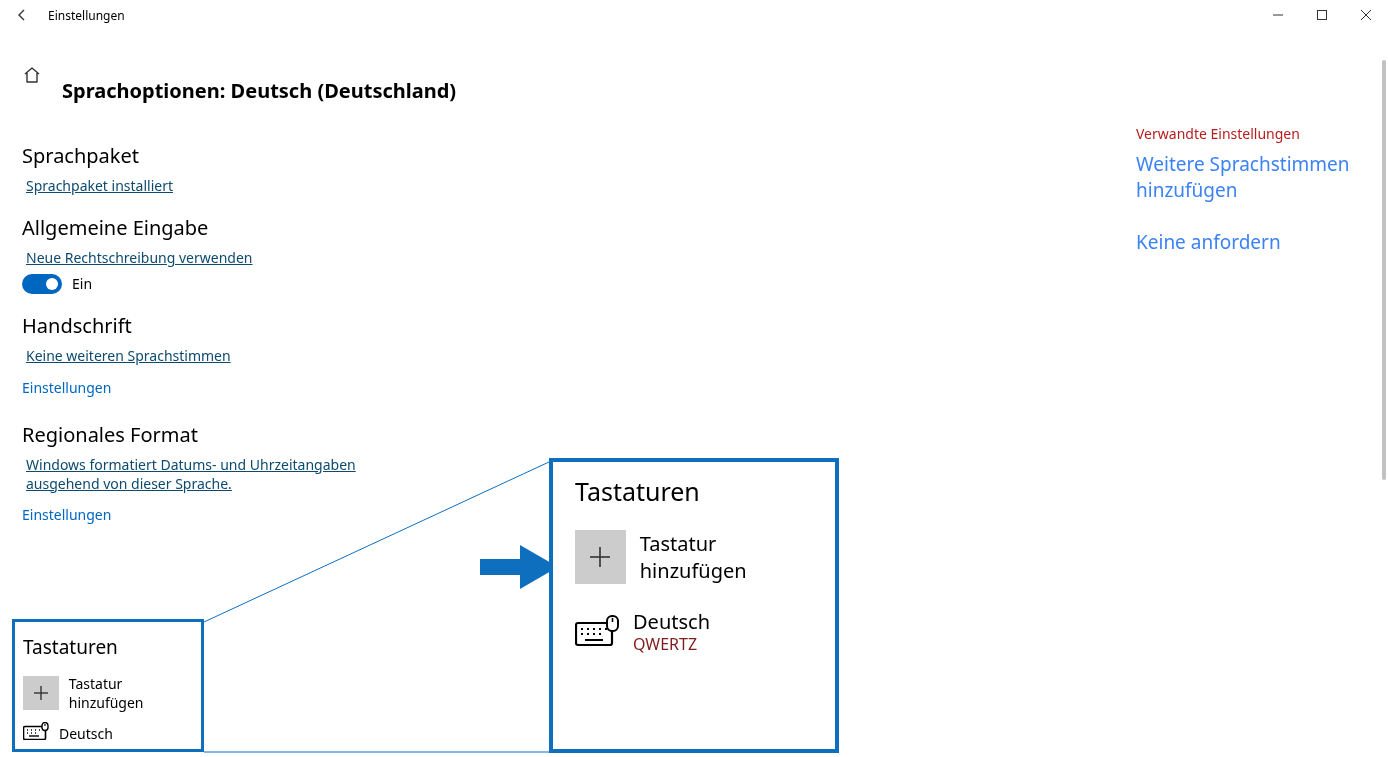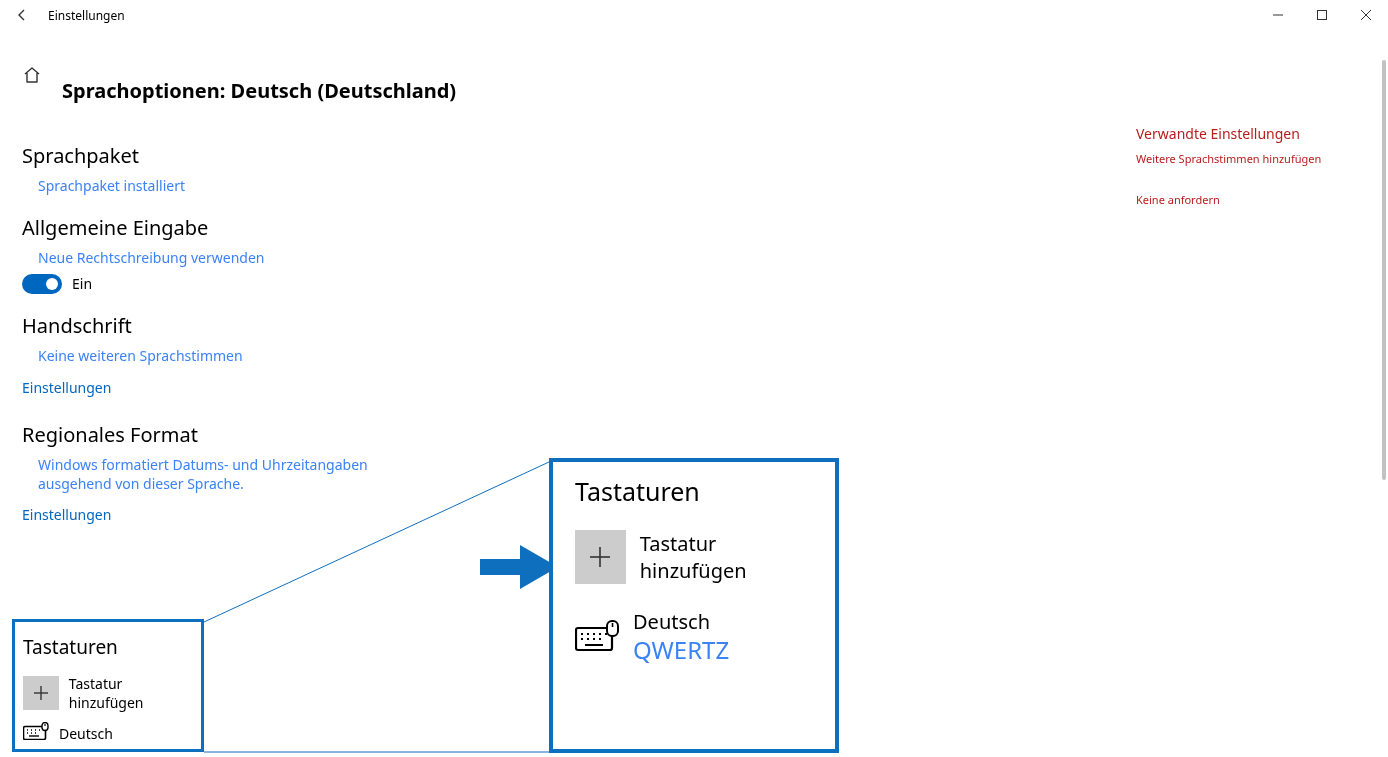--- a/index.html
+++ b/index.html
@@ -71,23 +71,24 @@
     width: 230px;
     padding-right: 0px;
   }
   .section-h {
     font-size: 20px;
     font-weight: 400;
     margin: 18px 0 8px 0;
   }
   .section-text {
     font-size: 14px;
-    color: #3b82f6;
-    margin: 6px 16px;
+    color: #0c4a6e;
+    margin: 6px 4px;
     line-height: 1.35;
+    text-decoration: underline;
   }
   .link {
     color: #0067c0;
     margin: 6px 0;
     display: inline-block;
   }
   .toggle-row {
     display: flex;
     align-items: center;
     margin: 6px 0 10px 0;
@@ -110,22 +111,22 @@
     right: 4px;
     top: 4px;
   }
   .side-h {
     font-size: 14px;
     font-weight: 400;
     color: #b91c1c;
     margin: 0 0 8px 0;
   }
   .side-link {
-    font-size: 11px;
-    color: #b91c1c;
+    font-size: 19px;
+    color: #3b82f6;
     display: block;
     margin-bottom: 26px;
   }
   
   .kb-small-box {
     position: absolute;
     left: 12px;
     top: 619px;
     width: 192px;
     height: 133px;
@@ -194,21 +195,21 @@
   }
   .lg-add-label {
     font-size: 20px;
   }
   .lg-kb-row {
     display: flex;
     align-items: center;
   }
   .lg-kb-icon { margin-right: 14px; }
   .lg-kb-name { font-size: 20px; line-height:1.15; }
-  .lg-kb-sub  { font-size: 24px; color: #3b82f6; }
+  .lg-kb-sub  { font-size: 16px; color: #7f1d1d; }
   
   .arrow {
     position: absolute;
     left: 480px;
     top: 545px;
     width: 78px;
     height: 44px;
   }
   
   .callout-lines {

